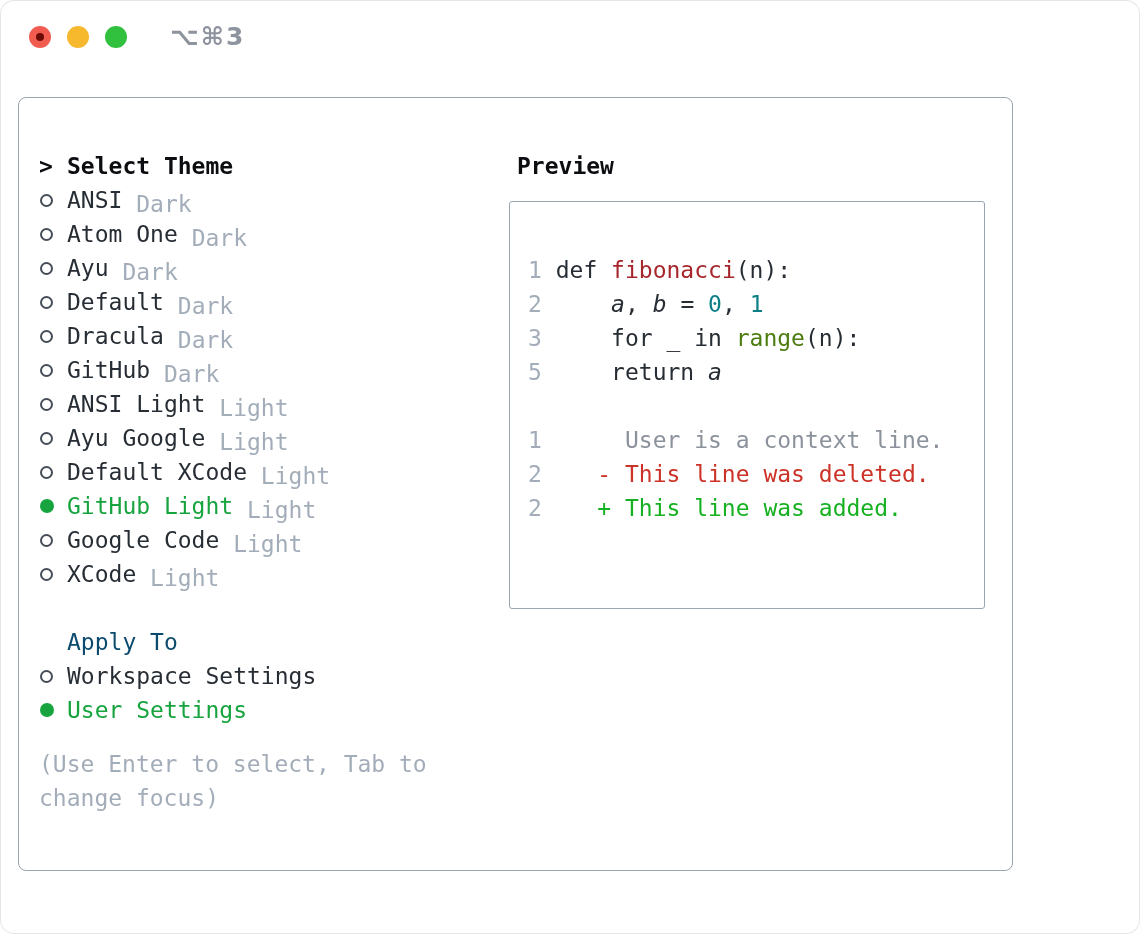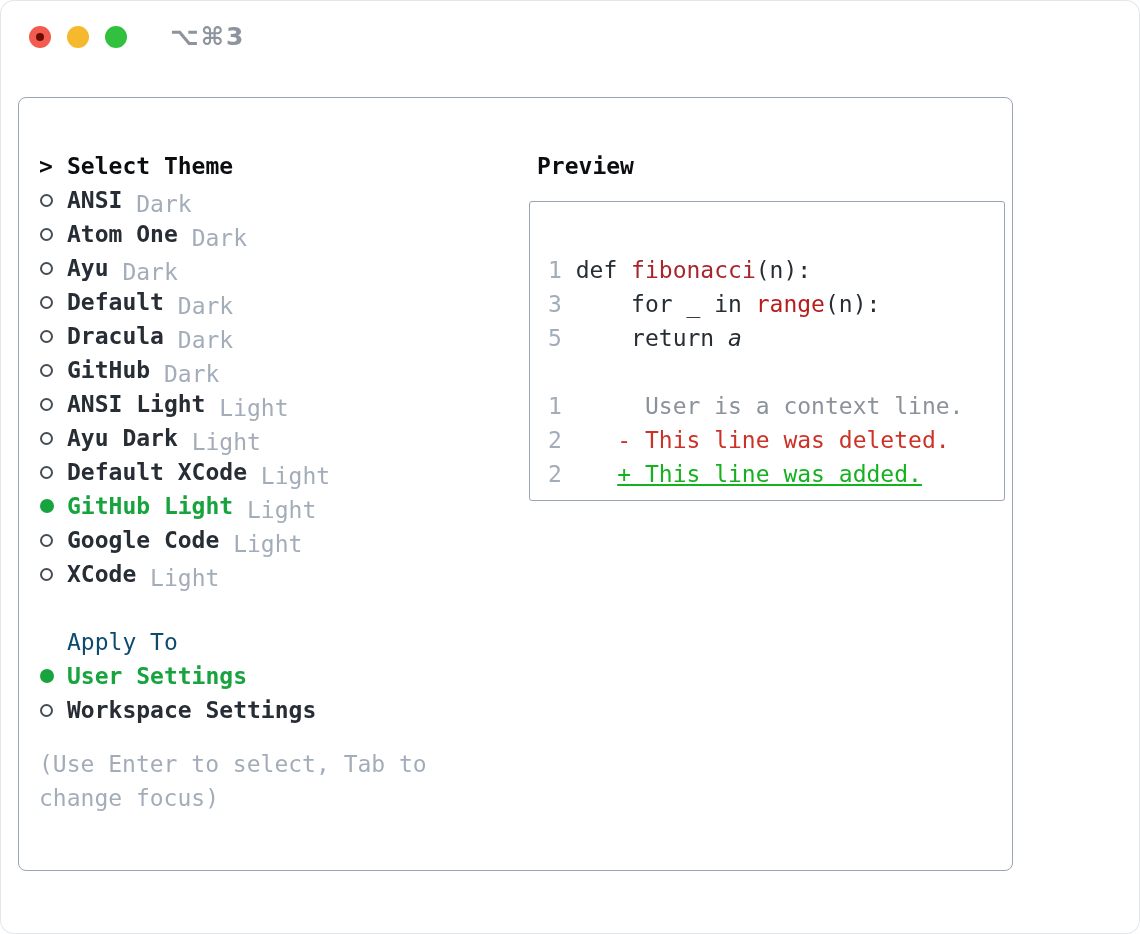--- a/index.html
+++ b/index.html
@@ -30,46 +30,46 @@
   }
   
   .left-col { position:absolute; left:20px; top:51px; width:460px; font-size:23px; }
   .row { display:flex; align-items:center; height:34px; white-space:pre; }
   .row-spacer { height:34px; }
   .mark { width:28px; display:flex; align-items:center; justify-content:flex-start; flex:0 0 28px; }
   .cursor-glyph { font-weight:bold; color:#0b0d10; font-size:23px; }
   .ring { width:13px; height:13px; border:2px solid #454d57; border-radius:50%; margin-left:1px; }
   .dot  { width:14px; height:14px; background:#17a43e; border-radius:50%; margin-left:1px; }
   .menu-title { font-weight:bold; color:#0b0d10;text-align:right; }
-  .item-name { color:#272d34;font-weight:bold; }
+  .item-name { color:#272d34; }
   .item-variant { color:#a3adb9;margin-top:8px; }
   .selected .item-name { color:#17a43e; }
   .apply-title { color:#0c4a6e; }
   .hint {
     margin-top:20px; width:450px; color:#a3adb9; line-height:34px;
     white-space:normal; word-break:normal;
   }
   
-  .right-col { position:absolute; left:500px; top:51px; font-size:23px; }
+  .right-col { position:absolute; left:480px; top:51px; font-size:23px; }
   .preview-title { height:34px; display:flex; align-items:center; font-weight:bold; color:#0b0d10; padding-left:18px; }
   .preview-box {
-    margin-top:18px; margin-left:10px; width:476px; height:300px;
+    margin-top:18px; margin-left:10px; width:476px; height:408px;
     border:1.5px solid #9aa5b1; border-radius:3px; background:#ffffff;
     padding:51px 0 0 18px; overflow:hidden;
   }
   .pline { height:34px; line-height:34px; white-space:pre; font-size:23px; }
   .sg-ln  { color:#a3adb9; }
   .sg-t   { color:#272d34; }
   .sg-fn  { color:#a7262c; }
   .sg-num { color:#0c7e85; }
-  .sg-blue{ color:#b91c1c; }
+  .sg-blue{ color:#4d7c0f; }
   .sg-var { color:#272d34; font-style:italic; }
   .sg-ctx { color:#8b929b; }
   .sg-del { color:#cc3227; }
-  .sg-add { color:#15b120;text-decoration:underline; }
+  .sg-add { color:#15b120; }
 </style>
 </head>
 <body>
 
 <div class="window">
 
   <div class="titlebar">
     <div class="lights">
       <span class="light light-red"></span>
       <span class="light light-yellow"></span>
@@ -87,46 +87,47 @@
       </div>
 
       <div id="theme-list">
           <div class="row"><span class="mark"><span class="ring"></span></span><span class="item-name">ANSI</span><span class="item-variant"> Dark</span></div>
           <div class="row"><span class="mark"><span class="ring"></span></span><span class="item-name">Atom One</span><span class="item-variant"> Dark</span></div>
           <div class="row"><span class="mark"><span class="ring"></span></span><span class="item-name">Ayu</span><span class="item-variant"> Dark</span></div>
           <div class="row"><span class="mark"><span class="ring"></span></span><span class="item-name">Default</span><span class="item-variant"> Dark</span></div>
           <div class="row"><span class="mark"><span class="ring"></span></span><span class="item-name">Dracula</span><span class="item-variant"> Dark</span></div>
           <div class="row"><span class="mark"><span class="ring"></span></span><span class="item-name">GitHub</span><span class="item-variant"> Dark</span></div>
           <div class="row"><span class="mark"><span class="ring"></span></span><span class="item-name">ANSI Light</span><span class="item-variant"> Light</span></div>
-          <div class="row"><span class="mark"><span class="ring"></span></span><span class="item-name">Ayu Dark</span><span class="item-variant"> Light</span></div>
+          <div class="row"><span class="mark"><span class="ring"></span></span><span class="item-name">Ayu Google</span><span class="item-variant"> Light</span></div>
           <div class="row"><span class="mark"><span class="ring"></span></span><span class="item-name">Default XCode</span><span class="item-variant"> Light</span></div>
           <div class="row selected"><span class="mark"><span class="dot"></span></span><span class="item-name">GitHub Light</span><span class="item-variant"> Light</span></div>
           <div class="row"><span class="mark"><span class="ring"></span></span><span class="item-name">Google Code</span><span class="item-variant"> Light</span></div>
           <div class="row"><span class="mark"><span class="ring"></span></span><span class="item-name">XCode</span><span class="item-variant"> Light</span></div>
         </div>
 
       <div class="row-spacer"></div>
 
       <div class="row">
         <span class="mark"></span>
         <span class="apply-title">Apply To</span>
       </div>
 
       <div id="apply-list">
+          <div class="row"><span class="mark"><span class="ring"></span></span><span class="item-name">Workspace Settings</span></div>
           <div class="row selected"><span class="mark"><span class="dot"></span></span><span class="item-name">User Settings</span></div>
-          <div class="row"><span class="mark"><span class="ring"></span></span><span class="item-name">Workspace Settings</span></div>
         </div>
 
       <div class="hint">(Use Enter to select, Tab to change focus)</div>
     </div>
 
     <div class="right-col">
       <div class="preview-title">Preview</div>
       <div class="preview-box" id="preview-lines">
           <div class="pline"><span class="sg-ln">1</span><span class="sg-t"> def </span><span class="sg-fn">fibonacci</span><span class="sg-t">(n):</span></div>
+          <div class="pline"><span class="sg-ln">2</span><span class="sg-t">     </span><span class="sg-var">a</span><span class="sg-t">, </span><span class="sg-var">b</span><span class="sg-t"> = </span><span class="sg-num">0</span><span class="sg-t">, </span><span class="sg-num">1</span></div>
           <div class="pline"><span class="sg-ln">3</span><span class="sg-t">     for _ in </span><span class="sg-blue">range</span><span class="sg-t">(n):</span></div>
           <div class="pline"><span class="sg-ln">5</span><span class="sg-t">     return </span><span class="sg-var">a</span></div>
           <div class="pline"></div>
           <div class="pline"><span class="sg-ln">1</span><span class="sg-t">      </span><span class="sg-ctx">User is a context line.</span></div>
           <div class="pline"><span class="sg-ln">2</span><span class="sg-t">    </span><span class="sg-del">- This line was deleted.</span></div>
           <div class="pline"><span class="sg-ln">2</span><span class="sg-t">    </span><span class="sg-add">+ This line was added.</span></div>
         </div>
     </div>
 
   </div>

